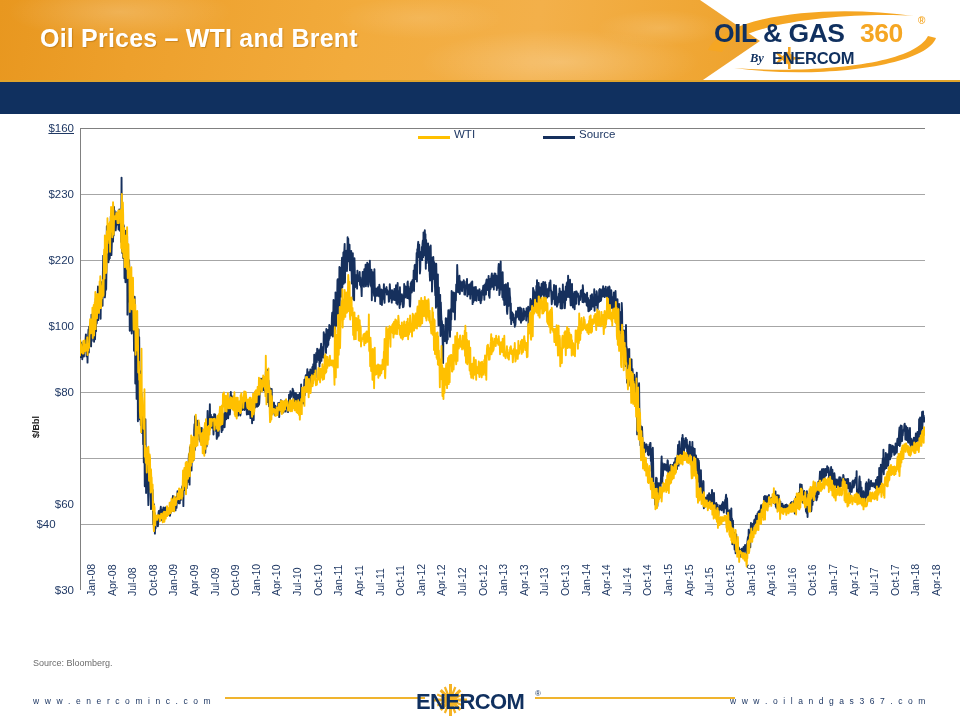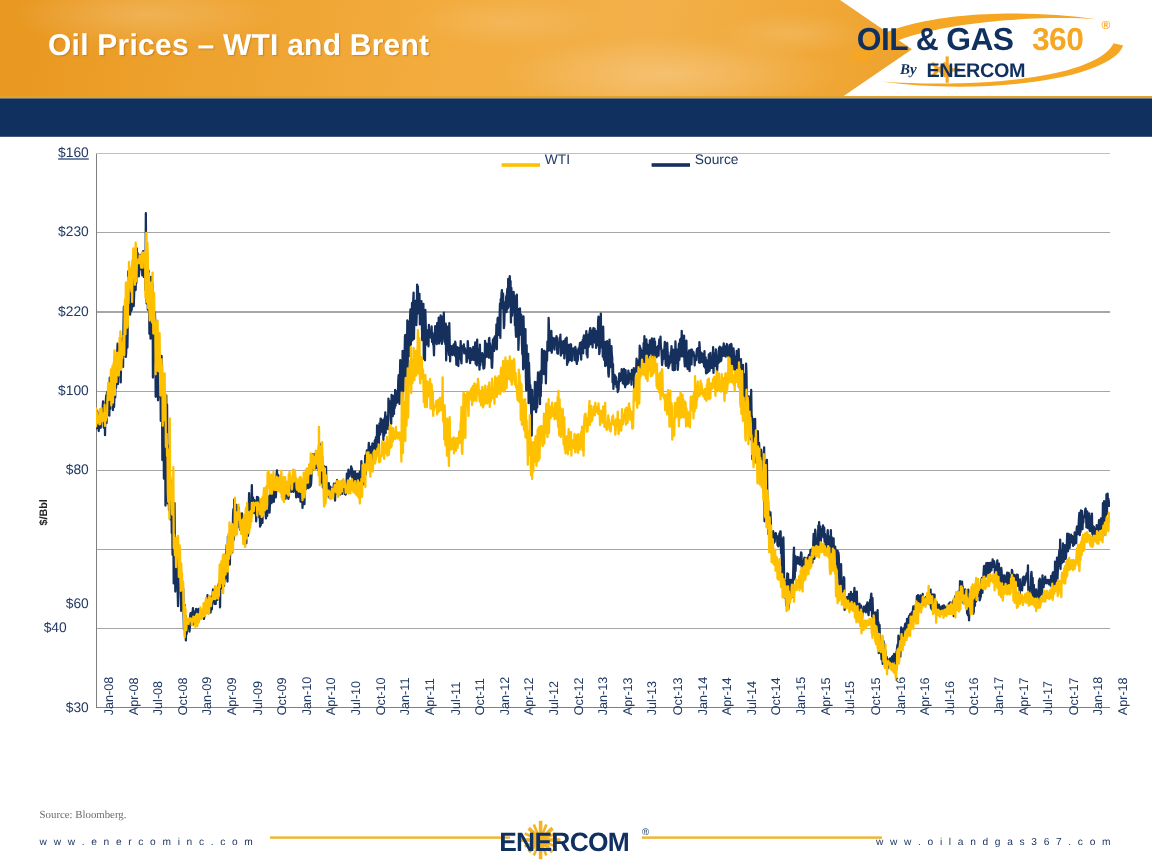--- a/index.html
+++ b/index.html
@@ -61,22 +61,21 @@
     white-space:nowrap;
   }
   .legend{position:absolute;left:0;top:14px;width:845px;height:22px;padding-left:22px;}
   .legend-item{position:absolute;top:0;height:18px;}
   .legend-line{position:absolute;top:8px;width:32px;height:3px;}
   .legend-text{position:absolute;left:36px;top:0;font-size:11.5px;color:#1f3864;white-space:nowrap;}
 
   
   .source{
     position:absolute;left:33px;top:658px;font-size:9px;color:#6b6b6b;
-    font-family:Liberation Serif, serif;
-    margin-top:16px;
+    font-family:Liberation Sans, sans-serif;
   }
   .footer{position:absolute;left:0;top:686px;width:960px;height:34px;}
   .foot-url{
     position:absolute;top:10px;font-size:8.5px;color:#1f3864;letter-spacing:1.6px;
     font-family:"Liberation Sans",sans-serif;white-space:nowrap;
   }
   .foot-left{left:33px;}
   .foot-right{right:33px;}
   .foot-rule{position:absolute;top:11px;height:1.5px;background:#f0b42e;}
   .foot-rule.l{left:225px;width:200px;}

